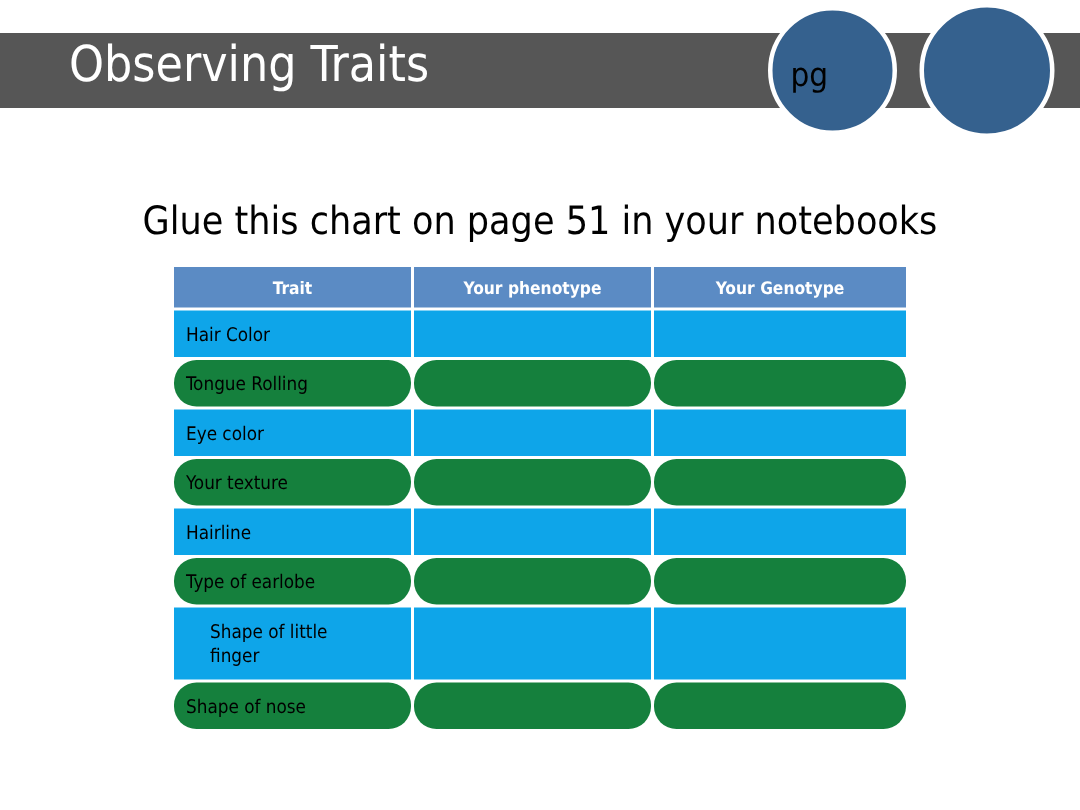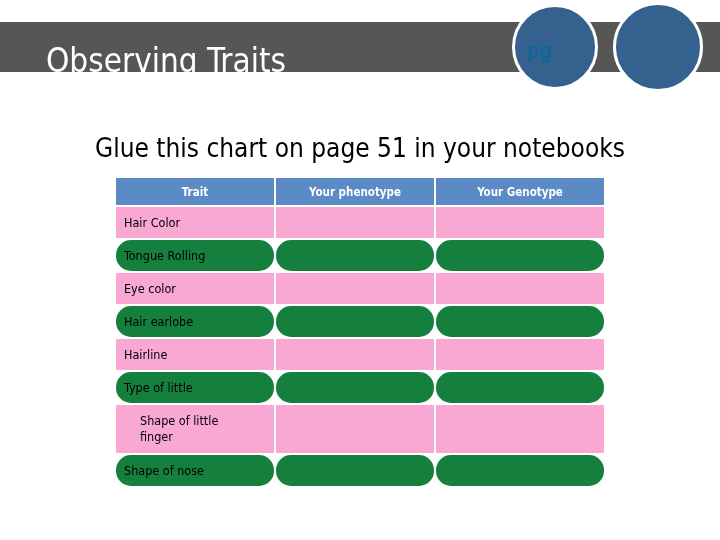--- a/index.html
+++ b/index.html
@@ -28,21 +28,21 @@
     position: absolute;
     left: 0;
     top: 22px;
     width: 720px;
     height: 50px;
     background: #565656;
   }
   .title-text {
     position: absolute;
     left: 46px;
-    top: 35px;
+    top: 17px;
     height: 52px;
     line-height: 52px;
     font-size: 33px;
     color: #ffffff;
     font-family: "DejaVu Sans Condensed", "Liberation Sans", sans-serif;
     font-weight: 400;
     letter-spacing: 0px;
     white-space: nowrap;
   }
 
@@ -64,21 +64,21 @@
     left: 613px;
     top: 2px;
     width: 90px;
     height: 90px;
   }
   .circle-label {
     position: absolute;
     left: 527px;
     top: 40px;
     font-size: 22px;
-    color: #0369a1;
+    color: #000000;
     font-family: "DejaVu Sans Condensed", "Liberation Sans", sans-serif;
     line-height: 1;
   }
 
   
   .subtitle {
     position: absolute;
     left: 0;
     top: 133px;
     width: 720px;
@@ -111,21 +111,21 @@
     font-size: 11.5px;
     font-weight: bold;
     height: 27px;
     text-align: center;
     font-family: "DejaVu Sans Condensed", "Liberation Sans", sans-serif;
   }
   .col-trait { width: 158px; }
   .col-pheno { width: 158px; }
   .col-geno  { width: 168px; }
 
-  .trait-table tbody tr.odd td { background: #f9a8d4; }
+  .trait-table tbody tr.odd td { background: #0ea5e9; }
   .trait-table tbody tr.even td { background: #15803d; border-radius: 15px; }
 
   .trait-table tbody td {
     height: 31px;
   }
   .trait-table tbody td.trait-cell {
     padding-left: 8px;
     font-size: 12.5px;
     color: #000000;
     text-align: left;
@@ -176,31 +176,31 @@
         <td class="trait-cell">Tongue Rolling</td>
         <td class="entry-cell"></td>
         <td class="entry-cell"></td>
       </tr>
       <tr class="odd">
         <td class="trait-cell">Eye color</td>
         <td class="entry-cell"></td>
         <td class="entry-cell"></td>
       </tr>
       <tr class="even">
-        <td class="trait-cell">Hair earlobe</td>
+        <td class="trait-cell">Your texture</td>
         <td class="entry-cell"></td>
         <td class="entry-cell"></td>
       </tr>
       <tr class="odd">
         <td class="trait-cell">Hairline</td>
         <td class="entry-cell"></td>
         <td class="entry-cell"></td>
       </tr>
       <tr class="even">
-        <td class="trait-cell">Type of little</td>
+        <td class="trait-cell">Type of earlobe</td>
         <td class="entry-cell"></td>
         <td class="entry-cell"></td>
       </tr>
       <tr class="odd tall">
         <td class="trait-cell">
           <span class="wrap-cell">Shape of little finger</span>
         </td>
         <td class="entry-cell"></td>
         <td class="entry-cell"></td>
       </tr>

